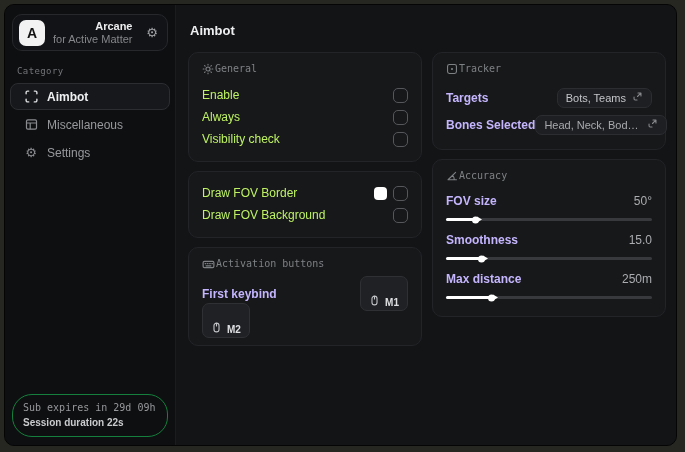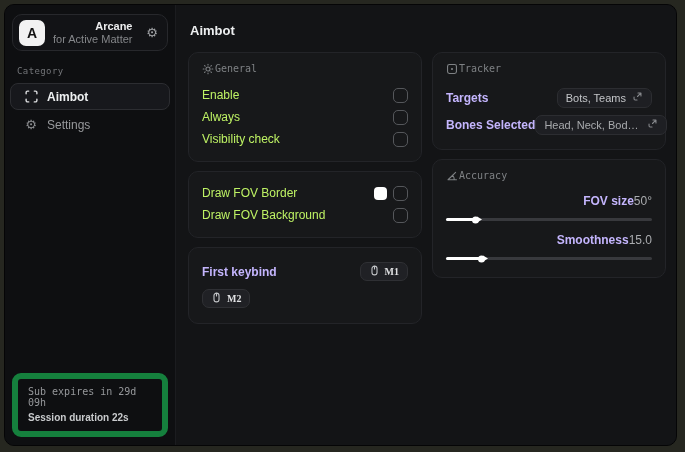--- a/index.html
+++ b/index.html
@@ -43,21 +43,21 @@
     height:27px; display:flex; align-items:center; gap:9px;
     padding-left:13px; color:#97999c; font-size:12px; border-radius:8px;
     border:1px solid transparent; cursor:pointer; margin-bottom:1px;
   }
   .nav-item .nicon { width:14px; height:14px; display:flex; align-items:center; justify-content:center; color:#8a8c8f; }
   .nav-item.active {
     background:#17181c; border-color:#2c2d31; color:#eef0f1; font-weight:bold;
   }
   .nav-item.active .nicon { color:#dddee0; }
   .side-footer {
-    margin:auto 7px 8px 7px; border:6px solid #15803d; border-radius:9px;
+    margin:auto 7px 8px 7px; border:1px solid #15803d; border-radius:20px;
     padding:7px 10px 8px 10px;
   }
   .foot1 { font-family:"DejaVu Sans Mono", monospace; font-size:10px; color:#96989b; }
   .foot2 { font-size:10px; font-weight:bold; color:#c9cbcd; margin-top:4px; }
   
   .main { flex:1; background:#131416; padding:11px 10px 0 12px; overflow:hidden; }
   .page-title { font-size:13px; font-weight:bold; color:#eef0f1; margin:7px 0 14px 2px; }
   .columns { display:flex; gap:10px; align-items:flex-start; }
   .col { flex:1; display:flex; flex-direction:column; gap:9px; min-width:0; }
   .card {
@@ -75,38 +75,38 @@
   .row-lg { height:27px; }
   .row-label { font-size:12px; color:#bef264; white-space:nowrap; }
   .row-label.strong { font-weight:bold; color:#c4b5fd; }
   .checkbox {
     width:15px; height:15px; border:1.5px solid #55575b; border-radius:5px;
     background:transparent; cursor:pointer; flex-shrink:0;
   }
   .right-group { display:flex; align-items:center; gap:6px; }
   .swatch { width:13px; height:13px; border-radius:4px; cursor:pointer; }
   .pill {
-    display:flex; align-items:center; gap:5px; padding:2px 8px; height:19px;
+    display:flex; align-items:flex-end; gap:5px; padding:2px 8px; height:35px;
     background:#202125; border:1px solid #2f3034; border-radius:7px;
-    font-size:10px; font-weight:bold; color:#dfe0e2; cursor:pointer; flex-shrink:0;font-family:Liberation Serif, serif;
+    font-size:10px; font-weight:bold; color:#dfe0e2; cursor:pointer; flex-shrink:0;
   }
   .pill svg { color:#c2c4c7; }
   .select {
     display:flex; align-items:center; gap:6px; padding:2px 8px; height:20px;
     background:#1e1f23; border:1px solid #2c2d31; border-radius:7px;
     font-size:11px; cursor:pointer; max-width:152px;
   }
   .select .sel-text { overflow:hidden; text-overflow:ellipsis; white-space:nowrap; }
   .select svg { color:#85878b; flex-shrink:0; }
   .sel-bright { color:#c3c5c8; }
   .sel-dim    { color:#8e9196; }
   .sel-mid    { color:#a8aaad; }
   .slider-group { margin-bottom:9px; }
   .slider-group:last-child { margin-bottom:2px; }
-  .slider-head { display:flex; align-items:center; justify-content:flex-end; height:20px; }
+  .slider-head { display:flex; align-items:center; justify-content:space-between; height:20px; }
   .slider-value { font-size:12px; color:#aaacaf; }
   .slider-track {
     position:relative; height:3px; background:#38393d; border-radius:2px;
     margin:7px 0 6px 0; cursor:pointer;
   }
   .slider-fill { position:absolute; left:0; top:0; height:3px; background:#ffffff; border-radius:2px; }
   .slider-thumb {
     position:absolute; right:-4px; top:50%; transform:translateY(-50%);
     width:7px; height:7px; background:#ffffff; border-radius:50%;
   }
@@ -139,20 +139,29 @@
           <svg width="13" height="13" viewBox="0 0 14 14" fill="none" stroke="currentColor" stroke-width="1.5" stroke-linecap="round">
             <path d="M1.2 4V2.7A1.5 1.5 0 0 1 2.7 1.2H4"></path>
               <path d="M10 1.2h1.3a1.5 1.5 0 0 1 1.5 1.5V4"></path>
             <path d="M12.8 10v1.3a1.5 1.5 0 0 1-1.5 1.5H10"></path>
               <path d="M4 12.8H2.7a1.5 1.5 0 0 1-1.5-1.5V10"></path>
           </svg>
         </span>
         <span>Aimbot</span>
       </div>
       <div class="nav-item">
+        <span class="nicon">
+          <svg width="13" height="13" viewBox="0 0 14 14" fill="none" stroke="currentColor" stroke-width="1.3" stroke-linejoin="round">
+            <rect x="1.6" y="2" width="10.8" height="10" rx="1.5"></rect>
+              <path d="M1.6 5.4h10.8M5.6 5.4V12"></path>
+          </svg>
+        </span>
+        <span>Miscellaneous</span>
+      </div>
+      <div class="nav-item">
         <span class="nicon" style="font-size:13px;font-family:'DejaVu Sans',sans-serif;">⚙</span>
         <span>Settings</span>
       </div>
     </div>
 
     <div class="side-footer">
       <div class="foot1">Sub expires in 29d 09h</div>
       <div class="foot2">Session duration 22s</div>
     </div>
   </div>
@@ -196,20 +205,29 @@
               <span class="checkbox"></span>
             </span>
           </div>
           <div class="row">
             <span class="row-label">Draw FOV Background</span>
             <span class="checkbox"></span>
           </div>
         </div>
 
         <div class="card">
+          <div class="card-header">
+            <span>
+              <svg width="13" height="13" viewBox="0 0 14 14" fill="none" stroke="currentColor" stroke-width="1.3" stroke-linecap="round">
+                <rect x="1.2" y="3.6" width="11.6" height="6.8" rx="1.4"></rect>
+                  <path d="M3.4 6h.7M5.8 6h.7M8.2 6h.7M10.6 6h.7M4.4 8.4h5.2"></path>
+              </svg>
+            </span>
+            <span>Activation buttons</span>
+          </div>
           <div class="row row-lg">
             <span class="row-label strong">First keybind</span>
             <span class="pill">
               <span>
                 <svg width="11" height="11" viewBox="0 0 14 14" fill="none" stroke="currentColor" stroke-width="1.4" stroke-linecap="round">
                   <rect x="3.8" y="1.4" width="6.4" height="11.2" rx="3.2"></rect>
                     <path d="M7 1.6v3.4"></path>
                 </svg>
               </span>
               <span>M1</span>
@@ -292,18 +310,29 @@
               <span class="row-label strong">Smoothness</span>
               <span class="slider-value">15.0</span>
             </div>
             <div class="slider-track">
               <div class="slider-fill" style="width: 17%;">
                 <div class="slider-thumb"></div>
               </div>
             </div>
           </div>
 
+          <div class="slider-group">
+            <div class="slider-head">
+              <span class="row-label strong">Max distance</span>
+              <span class="slider-value">250m</span>
+            </div>
+            <div class="slider-track">
+              <div class="slider-fill" style="width: 22%;">
+                <div class="slider-thumb"></div>
+              </div>
+            </div>
+          </div>
         </div>
 
       </div>
     </div>
   </div>
 </div>
 
 </body></html>

